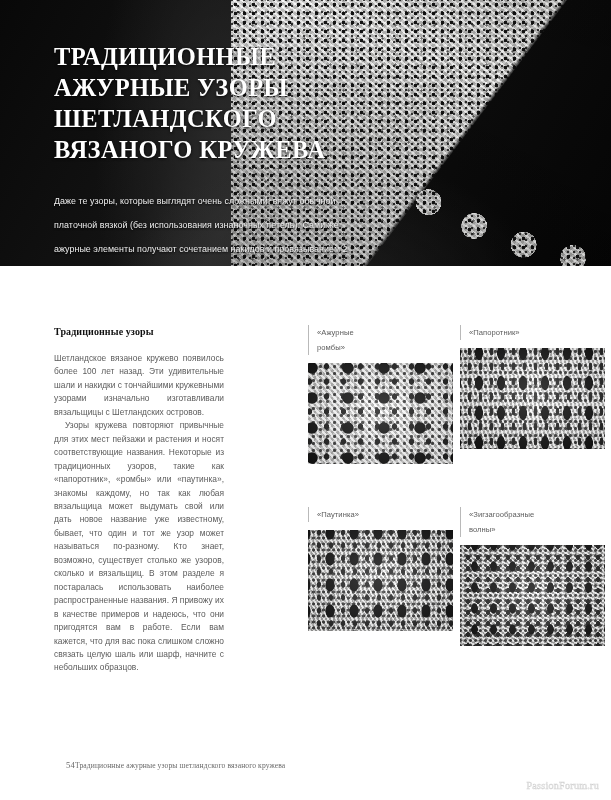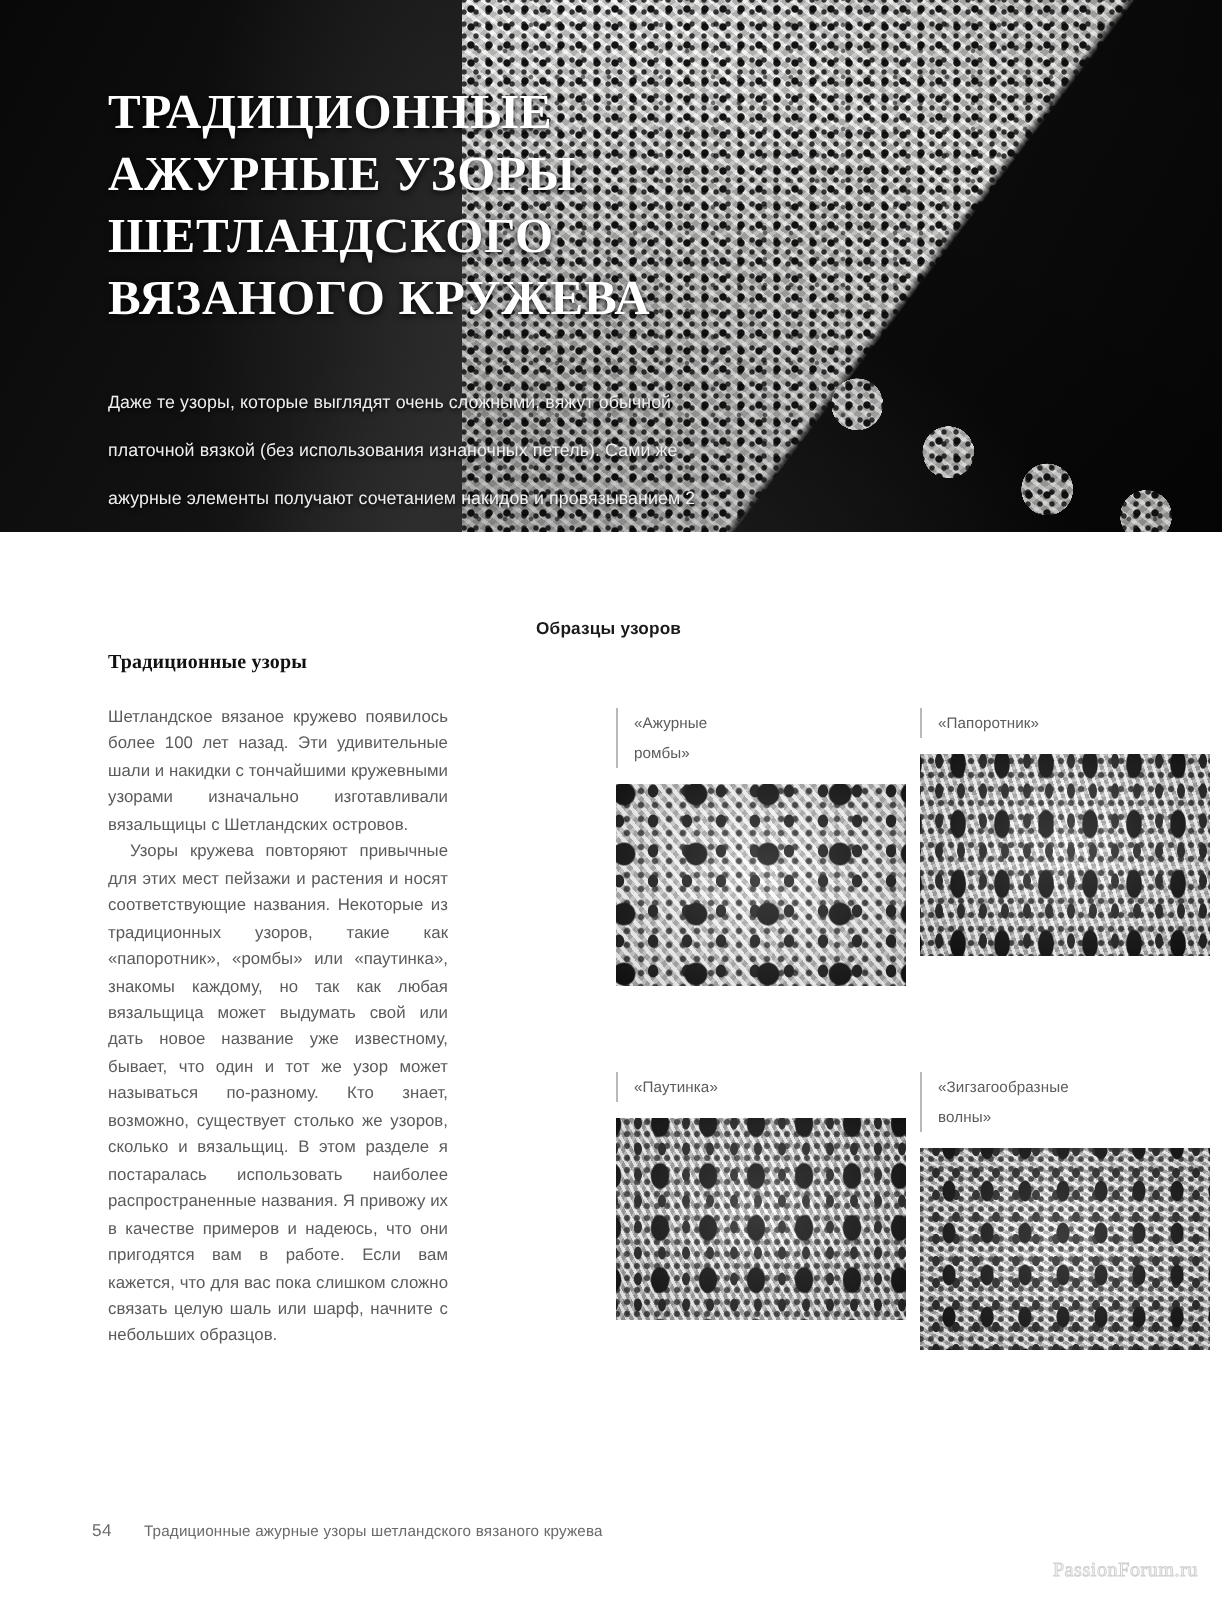--- a/index.html
+++ b/index.html
@@ -244,26 +244,25 @@
       radial-gradient(ellipse 3px 4px at 50% 50%, #252525 0 58%, rgba(0,0,0,0) 70%),
       radial-gradient(circle at 50% 50%, rgba(28,28,28,0.8) 0 1.1px, rgba(0,0,0,0) 1.8px),
       repeating-linear-gradient(30deg, rgba(255,255,255,0.88) 0 1.5px, rgba(100,100,100,0.32) 1.5px 3.3px),
       repeating-linear-gradient(-30deg, rgba(255,255,255,0.85) 0 1.5px, rgba(100,100,100,0.3) 1.5px 3.3px);
     background-size: 19px 21px, 10px 11px, 5px 5px, auto, auto;
   }
 
   
   .footer {
     position: absolute;
-    left: 46px;
+    left: 66px;
     bottom: 30px;
     display: flex;
     align-items: baseline;
-    gap: 16px;
-    font-family: Liberation Sans, sans-serif;
+    font-family: Liberation Serif, serif;
     color: #6a6a6a;
   }
   .folio { font-size: 8.6px; letter-spacing: 0.2px; }
   .runhead { font-size: 7.6px; letter-spacing: 0.1px; }
 
   .watermark {
     position: absolute;
     right: 12px;
     bottom: 9px;
     font-family: "Liberation Serif", "DejaVu Serif", serif;
@@ -297,21 +296,20 @@
 
   <div class="content">
 
     <div class="col-left">
       <h2 class="sec-heading">Традиционные узоры</h2>
       <p class="body-par">Шетландское вязаное кружево появилось более 100 лет назад. Эти удивительные шали и накидки с тончайшими кружевными узорами изначально изготавливали вязальщицы с Шетландских островов.</p>
       <p class="body-par">Узоры кружева повторяют привычные для этих мест пейзажи и растения и носят соответствующие названия. Некоторые из традиционных узоров, такие как «папоротник», «ромбы» или «паутинка», знакомы каждому, но так как любая вязальщица может выдумать свой или дать новое название уже известному, бывает, что один и тот же узор может называться по-разному. Кто знает, возможно, существует столько же узоров, сколько и вязальщиц. В этом разделе я постаралась использовать наиболее распространенные названия. Я привожу их в качестве примеров и надеюсь, что они пригодятся вам в работе. Если вам кажется, что для вас пока слишком сложно связать целую шаль или шарф, начните с небольших образцов.</p>
     </div>
 
     <div class="col-right">
-      <h3 class="samples-title">Образцы узоров</h3>
 
       <div class="sample-grid">
 
         <figure class="sample">
           <figcaption class="sample-cap">«Ажурные ромбы»</figcaption>
           <div class="swatch rhombs"></div>
         </figure>
 
         <figure class="sample">
           <figcaption class="sample-cap">«Папоротник»</figcaption>

